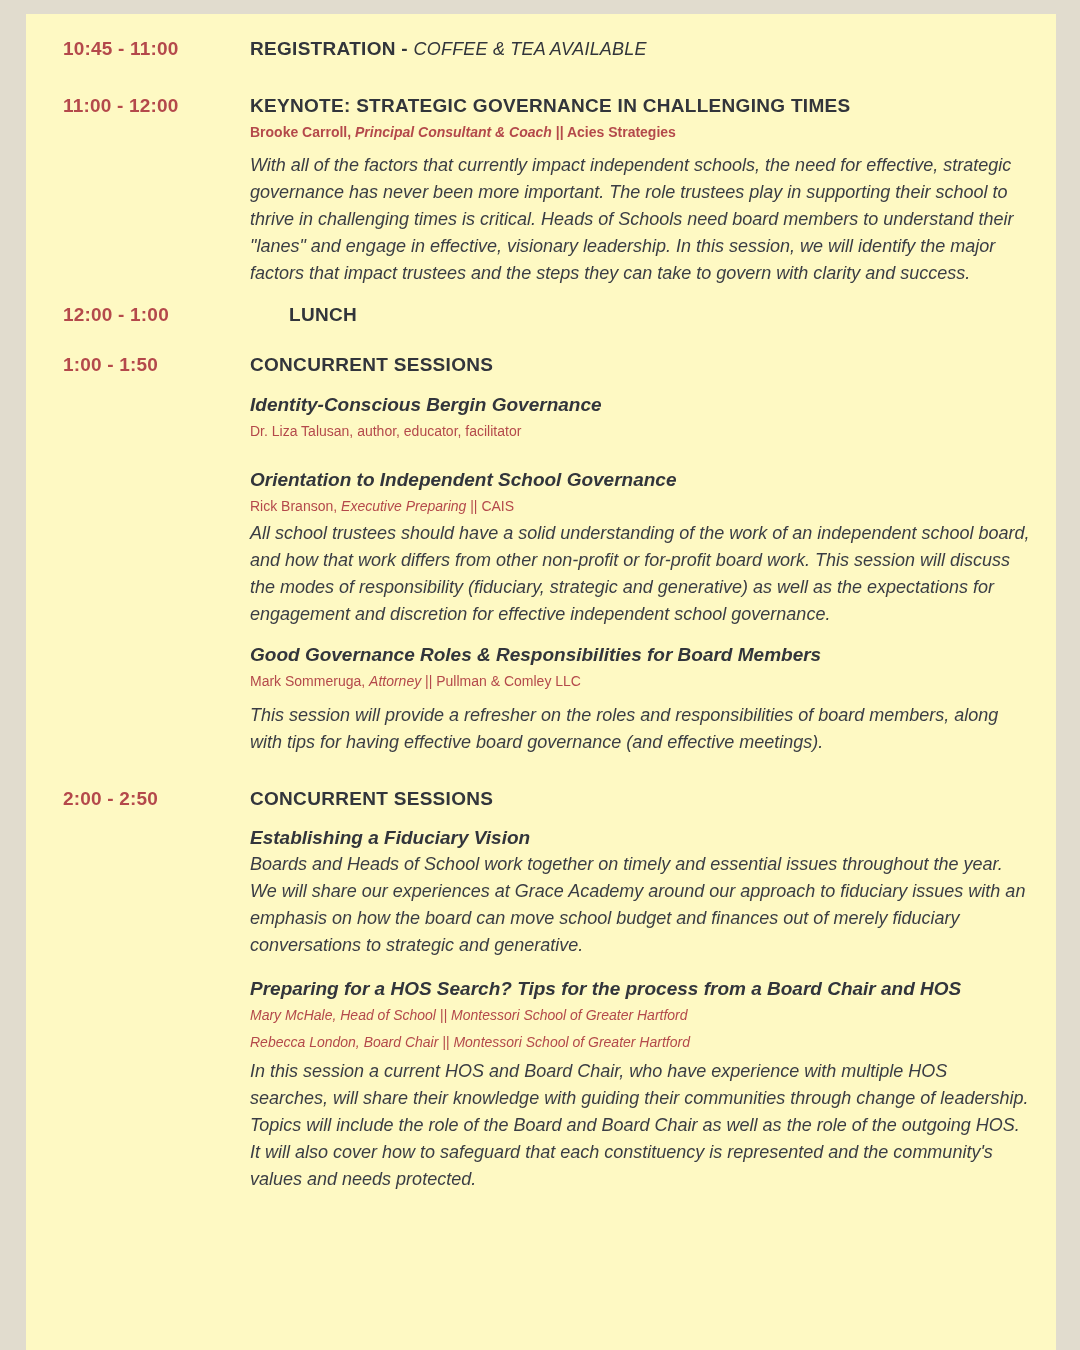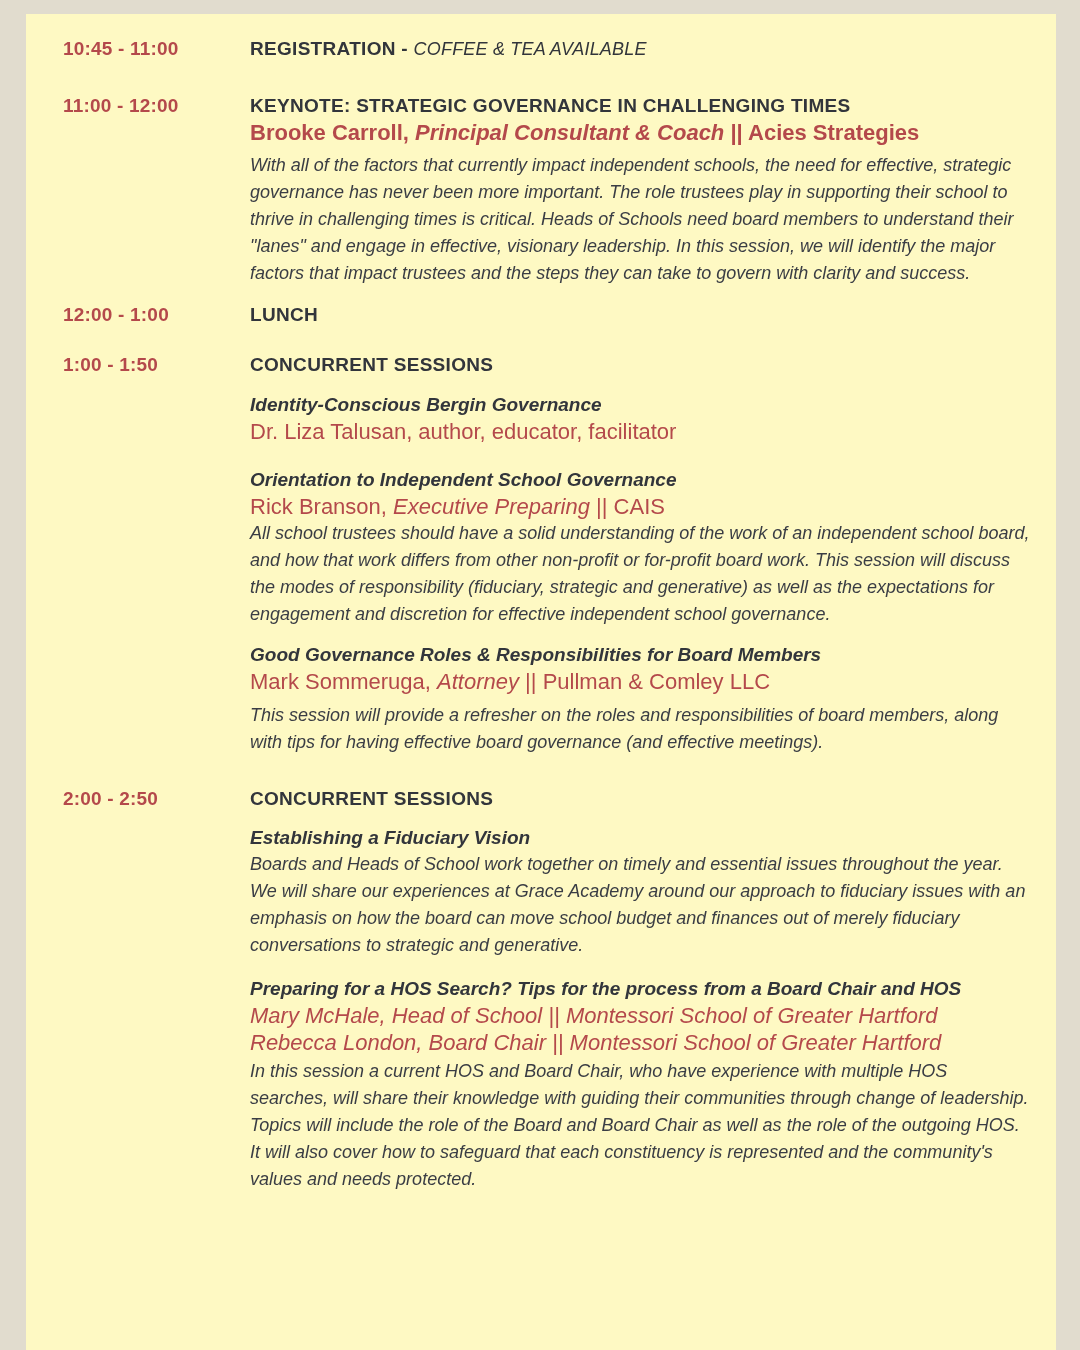--- a/index.html
+++ b/index.html
@@ -47,21 +47,21 @@
     letter-spacing: 0.3px;
   }
   .row-title .note {
     font-weight: normal;
     font-style: italic;
     font-size: 18px;
     color: #32353b;
     letter-spacing: 0.2px;
   }
   .speaker-line {
-    font-size: 22px;
+    font-size: 14px;
     color: #b4494b;
     line-height: 27px;
   }
   .speaker-line.bold { font-weight: bold; }
   .speaker-line .it { font-style: italic; }
   .speaker-line.all-italic { font-style: italic; }
   .para {
     margin-top: 6px;
     font-size: 18px;
     font-style: italic;
@@ -72,21 +72,21 @@
   .session { margin-top: 14px; }
   .session.gap-lg { margin-top: 22px; }
   .session-title {
     font-size: 19px;
     font-weight: bold;
     font-style: italic;
     color: #32353b;
     line-height: 26px;
   }
   .mt-row1 { margin-top: 31px; }
-  .mt-row2 { margin-top: 15px; }
+  .mt-row2 { margin-top: 15px; gap: 39px; }
   .mt-row3 { margin-top: 24px; }
   .mt-row4 { margin-top: 30px; }
   .s3-para { margin-top: 7px; }
 </style>
 </head>
 <body>
 
 <div class="page">
   <div class="content">
 

